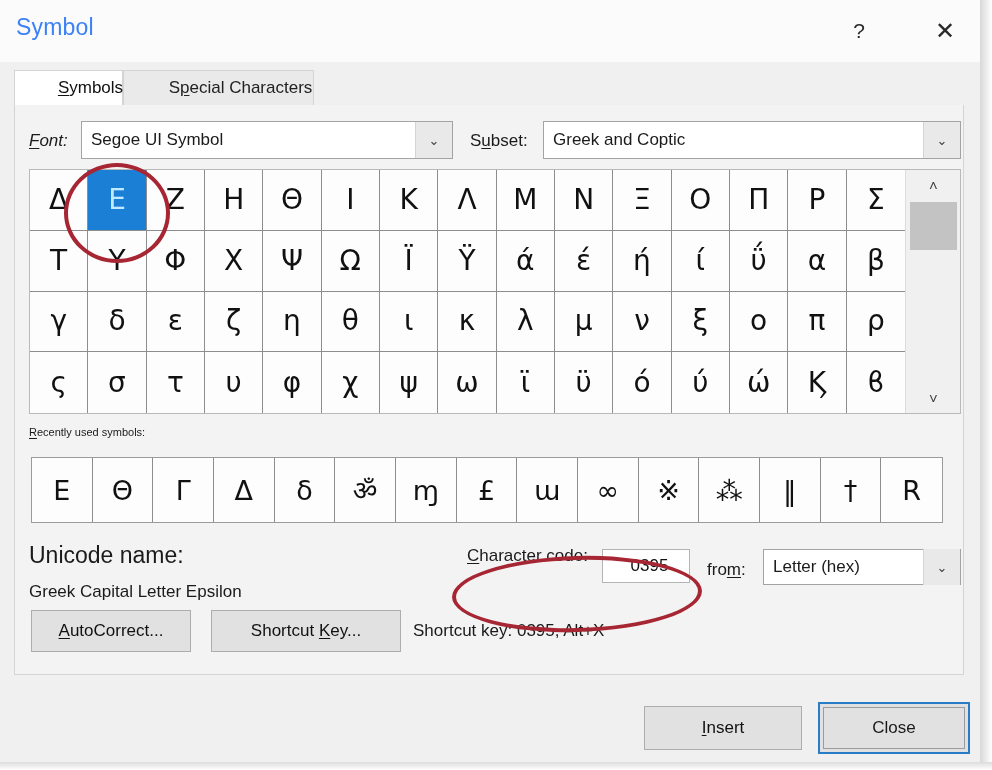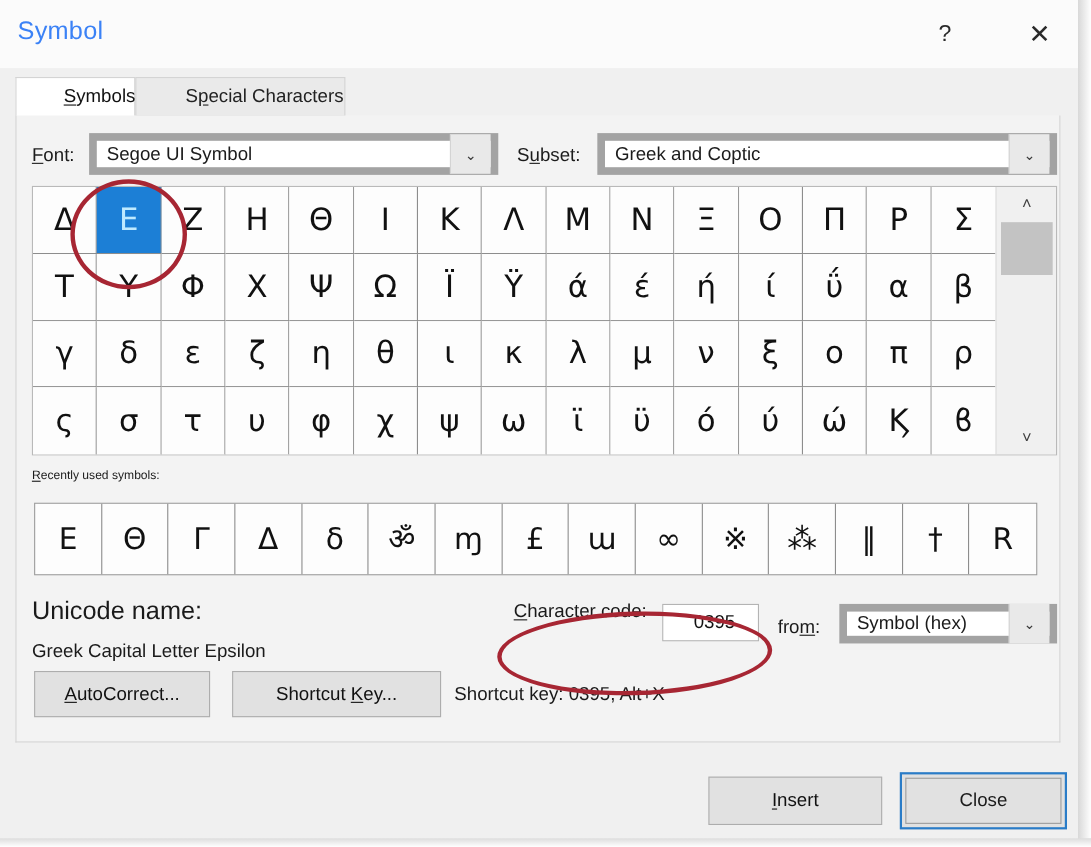--- a/index.html
+++ b/index.html
@@ -123,21 +123,21 @@
   .field-label {
     position: absolute;
     font-size: 17px;
     color: #1b1b1b;
     white-space: nowrap;
   }
   .combo {
     position: absolute;
     height: 38px;
     background: #ffffff;
-    border: 7px solid #a3a3a3;
+    border: 1px solid #a3a3a3;
     box-sizing: border-box;
     display: flex;
     align-items: center;
     cursor: default;
   }
   .combo .val {
     flex: 1;
     padding-left: 9px;
     font-size: 17px;
     color: #1b1b1b;
@@ -148,21 +148,21 @@
     width: 36px;
     height: 36px;
     background: #e9e9e9;
     border-left: 1px solid #d4d4d4;
     display: flex;
     align-items: center;
     justify-content: center;
     color: #3a3a3a;
     font-size: 13px;
   }
-  #font-label  { left: 14px;  top: 26px; }
+  #font-label  { left: 14px;  top: 26px; font-style: italic; }
   #font-combo  { left: 66px;  top: 16px; width: 372px; }
   #subset-label{ left: 455px; top: 26px; }
   #subset-combo{ left: 528px; top: 16px; width: 418px; }
 
   
   #grid-wrap {
     position: absolute;
     left: 14px; top: 64px;
     width: 932px; height: 245px;
     background: #fdfdfd;
@@ -487,21 +487,21 @@
       <div id="uni-value">Greek Capital Letter Epsilon</div>
 
       <div id="charcode-label">
         <span class="acc">C</span>haracter code:
       </div>
       <input id="charcode-input" type="text" value="0395" style="">
       <div id="from-label">
         fro<span class="acc">m</span>:
       </div>
       <div id="from-combo" class="combo">
-        <div class="val">Symbol (hex)</div>
+        <div class="val">Letter (hex)</div>
         <div class="arrow">⌄</div>
       </div>
 
       <div id="autocorrect-btn" class="btn">
         <span><span class="acc">A</span>utoCorrect...</span>
       </div>
       <div id="shortcutkey-btn" class="btn">
         <span>Shortcut <span class="acc">K</span>ey...</span>
       </div>
       <div id="shortcut-text">Shortcut key: 0395, Alt+X</div>

